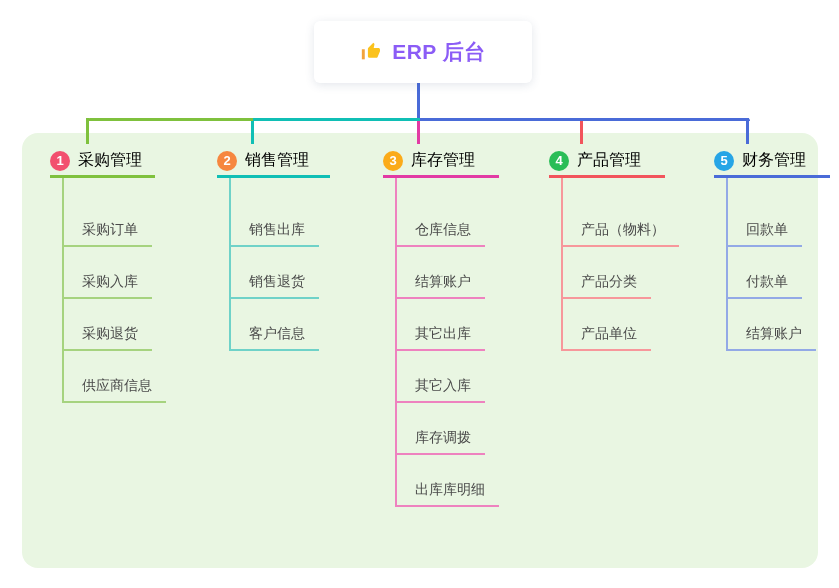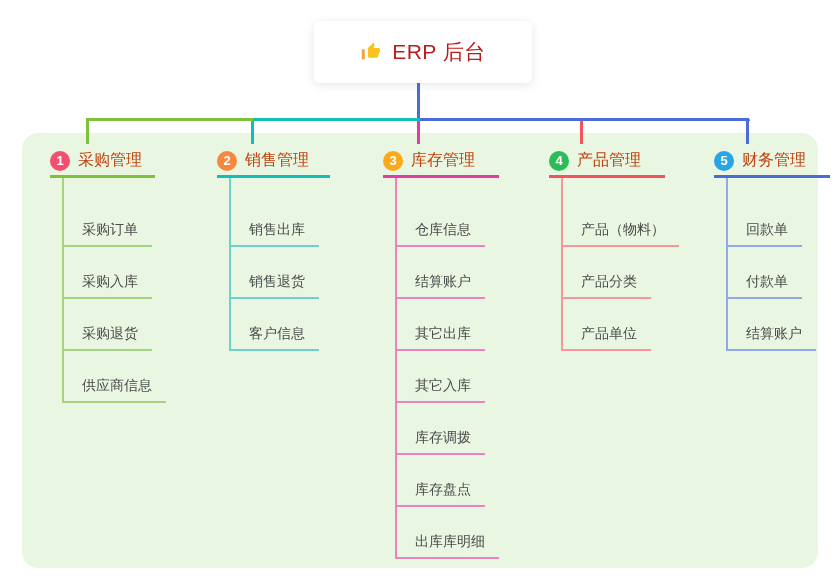--- a/index.html
+++ b/index.html
@@ -9,21 +9,21 @@
     -webkit-font-smoothing:antialiased;
   }
   
   .root-node{
     position:absolute;left:314px;top:21px;width:218px;height:62px;
     background:#ffffff;border-radius:6px;
     box-shadow:0 2px 10px rgba(60,80,110,.14);
     display:flex;align-items:center;justify-content:center;gap:10px;
     z-index:5;cursor:default;
   }
-  .root-label{font-size:21px;color:#b91c1c;font-weight:400;letter-spacing:.5px;}
+  .root-label{font-size:21px;color:#8b5cf6;font-weight:700;letter-spacing:.5px;}
   .thumb-icon{display:flex;align-items:center;}
   
   .line{position:absolute;z-index:2;}
   .stem{left:417px;top:82px;width:3px;height:39px;}
   .bus{top:118px;height:3px;}
   .seg1{left:87px;width:166px;border-top-left-radius:3px;}
   .seg2{left:253px;width:167px;}
   .seg3{left:420px;width:330px;border-top-right-radius:3px;}
   .drop{top:118px;width:3px;height:26px;}
   .drop-1{left:86px;}
@@ -47,21 +47,21 @@
     box-sizing:border-box;height:32px;
     display:flex;align-items:center;gap:8px;
     border-bottom:3px solid var(--line);
     cursor:pointer;
   }
   .badge{
     width:20px;height:20px;border-radius:50%;flex:0 0 auto;
     background:var(--badge);color:#ffffff;
     font-size:13px;font-weight:bold;line-height:20px;text-align:center;
   }
-  .branch-label{font-size:16px;font-weight:500;color:#c2410c;white-space:nowrap;font-family:Liberation Mono, monospace;}
+  .branch-label{font-size:16px;font-weight:500;color:#000000;white-space:nowrap;font-family:Liberation Mono, monospace;}
   .children{
     margin-left:12px;
     border-left:2px solid var(--light);
   }
   .child{
     box-sizing:border-box;height:52px;width:fit-content;
     display:flex;align-items:flex-end;
     padding:0 14px 6px 18px;
     border-bottom:2px solid var(--light);
     cursor:pointer;
@@ -147,23 +147,20 @@
           <div class="child">
             <span class="child-label">其它出库</span>
           </div>
           <div class="child">
             <span class="child-label">其它入库</span>
           </div>
           <div class="child">
             <span class="child-label">库存调拨</span>
           </div>
           <div class="child">
-            <span class="child-label">库存盘点</span>
-          </div>
-          <div class="child">
             <span class="child-label">出库库明细</span>
           </div>
         </div>
   </div>
       <div class="branch branch-4" style="--line: #f2545c; --light: #f7979b; --badge: #2abd57;">
     <div class="branch-title">
       <span class="badge">4</span>
       <span class="branch-label">产品管理</span>
     </div>
     <div class="children">

